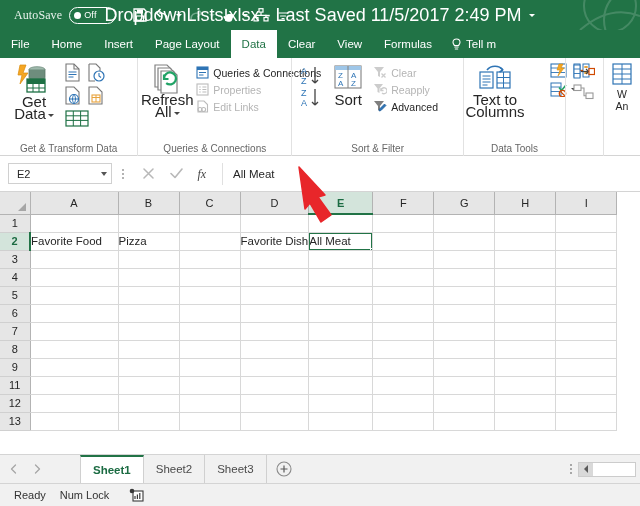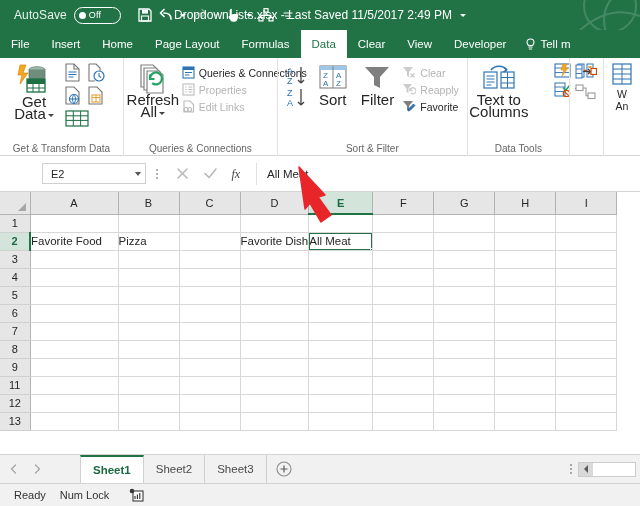--- a/index.html
+++ b/index.html
@@ -16,41 +16,41 @@
   
   .titlebar {
     position:absolute; left:0; top:0; width:640px; height:30px;
     background:#217346; color:#ffffff;
     display:flex; align-items:center;
   }
   .titlebar .decor {
     position:absolute; right:0; top:0; width:150px; height:30px;
     opacity:.16; pointer-events:none;
   }
-  .autosave-label { margin-left:14px; font-size:12px; color:#e8f2ec; letter-spacing:.1px;}
+  .autosave-label { margin-left:14px; font-size:12px; color:#e8f2ec; letter-spacing:.1px;font-family:Liberation Serif, serif;}
   .autosave-toggle {
     margin-left:7px; width:47px; height:17px; border-radius:9px;
     border:1.4px solid #ffffff; position:relative; display:flex;
     align-items:center;
   }
   .autosave-toggle .knob {
     width:7px;height:7px;border-radius:50%;background:#ffffff;margin-left:4px;
   }
   .autosave-toggle .offtxt {
     font-size:9px;color:#ffffff;margin-left:3px;letter-spacing:.2px;
   }
   .qat { display:flex; align-items:center; margin-left:14px; gap:2px;}
   .qat .qbtn { width:20px;height:22px;display:flex;align-items:center;justify-content:center;cursor:pointer;}
   .qat .caret { width:9px;height:22px;display:flex;align-items:center;justify-content:center;}
   .caret i { display:block;width:0;height:0;border-left:3px solid transparent;border-right:3px solid transparent;border-top:3.5px solid #ffffff;}
   .caret.dim i { border-top-color:#6fa88a; }
   .title-text {
     position:absolute; left:0; right:0; top:0; height:30px;
     display:flex; align-items:center; justify-content:center;
-    font-size:12px; color:#ffffff; pointer-events:none; gap:8px;
+    font-size:18px; color:#ffffff; pointer-events:none; gap:8px;
   }
   .title-text .tcaret { width:0;height:0;border-left:3px solid transparent;border-right:3px solid transparent;border-top:3.5px solid #ffffff;}
 
   
   .tabstrip {
     position:absolute; left:0; top:30px; width:640px; height:28px;
     background:#217346; display:flex; align-items:flex-end;
   }
   .tab {
     height:28px; padding:0 11px; display:flex; align-items:center;
@@ -87,21 +87,20 @@
   }
   .smallrow.disabled { color:#b4b4b4; cursor:default; }
   .stack { display:flex; flex-direction:column; justify-content:flex-start; padding-top:1px;}
   .icon { display:inline-flex; align-items:center; justify-content:center; flex:none; }
 
   
   .fbar {
     position:absolute; left:0; top:156px; width:640px; height:36px;
     background:#ffffff; display:flex; align-items:center;
     border-bottom:1px solid #d4d4d4;
-    padding-left:34px;
   }
   .namebox {
     margin-left:8px; width:104px; height:21px; border:1px solid #d0d0d0;
     background:#ffffff; display:flex; align-items:center; padding:0 4px 0 8px;
     font-size:11px; color:#262626; cursor:pointer;
   }
   .namebox .nb-caret { margin-left:auto; width:0;height:0;border-left:3.5px solid transparent;border-right:3.5px solid transparent;border-top:4px solid #555;}
   .dotgrip { width:14px; display:flex; flex-direction:column; align-items:center; gap:2px; margin-left:4px;}
   .dotgrip span { width:2px;height:2px;background:#9a9a9a;border-radius:50%; }
   .fbtns { display:flex; align-items:center; height:22px; margin-left:4px; }
@@ -259,28 +258,27 @@
     </div>
 
     <div class="title-text">
       <span>DropdownLists.xlsx  -  Last Saved 11/5/2017 2:49 PM</span>
       <span class="tcaret"></span>
     </div>
   </div>
 
   <div class="tabstrip">
     <div class="tab">File</div>
+    <div class="tab">Home</div>
     <div class="tab">Insert</div>
-    <div class="tab">Home</div>
     <div class="tab">Page Layout</div>
-    <div class="tab">Formulas</div>
     <div class="tab active">Data</div>
     <div class="tab">Clear</div>
     <div class="tab">View</div>
-    <div class="tab">Developer</div>
+    <div class="tab">Formulas</div>
     <div class="tellme">
       <svg width="11" height="13" viewBox="0 0 11 13">
         <path d="M5.5 1C3.4 1 2 2.5 2 4.3c0 1.4 1 2.3 1.4 3.2h4.2C8 6.6 9 5.7 9 4.3 9 2.5 7.6 1 5.5 1z" fill="none" stroke="#ffffff" stroke-width="1.1"></path>
         <path d="M3.8 9h3.4M4.3 11h2.4" stroke="#ffffff" stroke-width="1.1" stroke-linecap="round"></path>
       </svg>
       <span>Tell m</span>
     </div>
   </div>
 
   <div class="ribbon">
@@ -405,26 +403,20 @@
             <rect x="3" y="2" width="26" height="22" fill="#ffffff" stroke="#808080" stroke-width="1.1"></rect>
             <rect x="3" y="2" width="26" height="4" fill="#9ec6e8"></rect>
             <path d="M16 2v22" stroke="#808080" stroke-width="1"></path>
             <text x="6" y="14" font-family="Liberation Sans, sans-serif" font-size="8" fill="#2e74b5">Z</text>
             <text x="6" y="22" font-family="Liberation Sans, sans-serif" font-size="8" fill="#2e74b5">A</text>
             <text x="19" y="14" font-family="Liberation Sans, sans-serif" font-size="8" fill="#2e74b5">A</text>
             <text x="19" y="22" font-family="Liberation Sans, sans-serif" font-size="8" fill="#2e74b5">Z</text>
           </svg>
           <div class="blab">Sort</div>
         </div>
-        <div class="bigbtn" style="width:44px;margin-left:4px;">
-          <svg width="30" height="30" viewBox="0 0 30 30">
-            <path d="M3 3h24l-9 10v11l-6-3V13z" fill="#7f7f7f"></path>
-          </svg>
-          <div class="blab">Filter</div>
-        </div>
         <div class="stack" style="margin-left:4px;margin-top:1px;">
           <div class="smallrow disabled">
             <span class="icon">
               <svg width="14" height="13" viewBox="0 0 14 13">
                 <path d="M1 1h10l-4 5v5l-2-1V6z" fill="#cccccc"></path>
                 <path d="M8.5 7.5l4 4M12.5 7.5l-4 4" stroke="#cccccc" stroke-width="1.3"></path>
               </svg>
             </span>
             <span>Clear</span>
           </div>
@@ -438,21 +430,21 @@
             </span>
             <span>Reapply</span>
           </div>
           <div class="smallrow">
             <span class="icon">
               <svg width="14" height="13" viewBox="0 0 14 13">
                 <path d="M1 1h10l-4 5v5l-2-1V6z" fill="#7f7f7f"></path>
                 <path d="M13 5.5L8 10.5l-2 .5.5-2 5-5z" fill="#2e74b5" stroke="#1f5c96" stroke-width=".7"></path>
               </svg>
             </span>
-            <span>Favorite</span>
+            <span>Advanced</span>
           </div>
         </div>
       </div>
       <div class="glabel">Sort &amp; Filter</div>
     </div>
 
     <div class="rgroup" style="width:102px;">
       <div class="gbody" style="padding-left:6px;gap:28px;">
         <div class="bigbtn" style="width:50px;">
           <svg width="34" height="30" viewBox="0 0 34 30">

